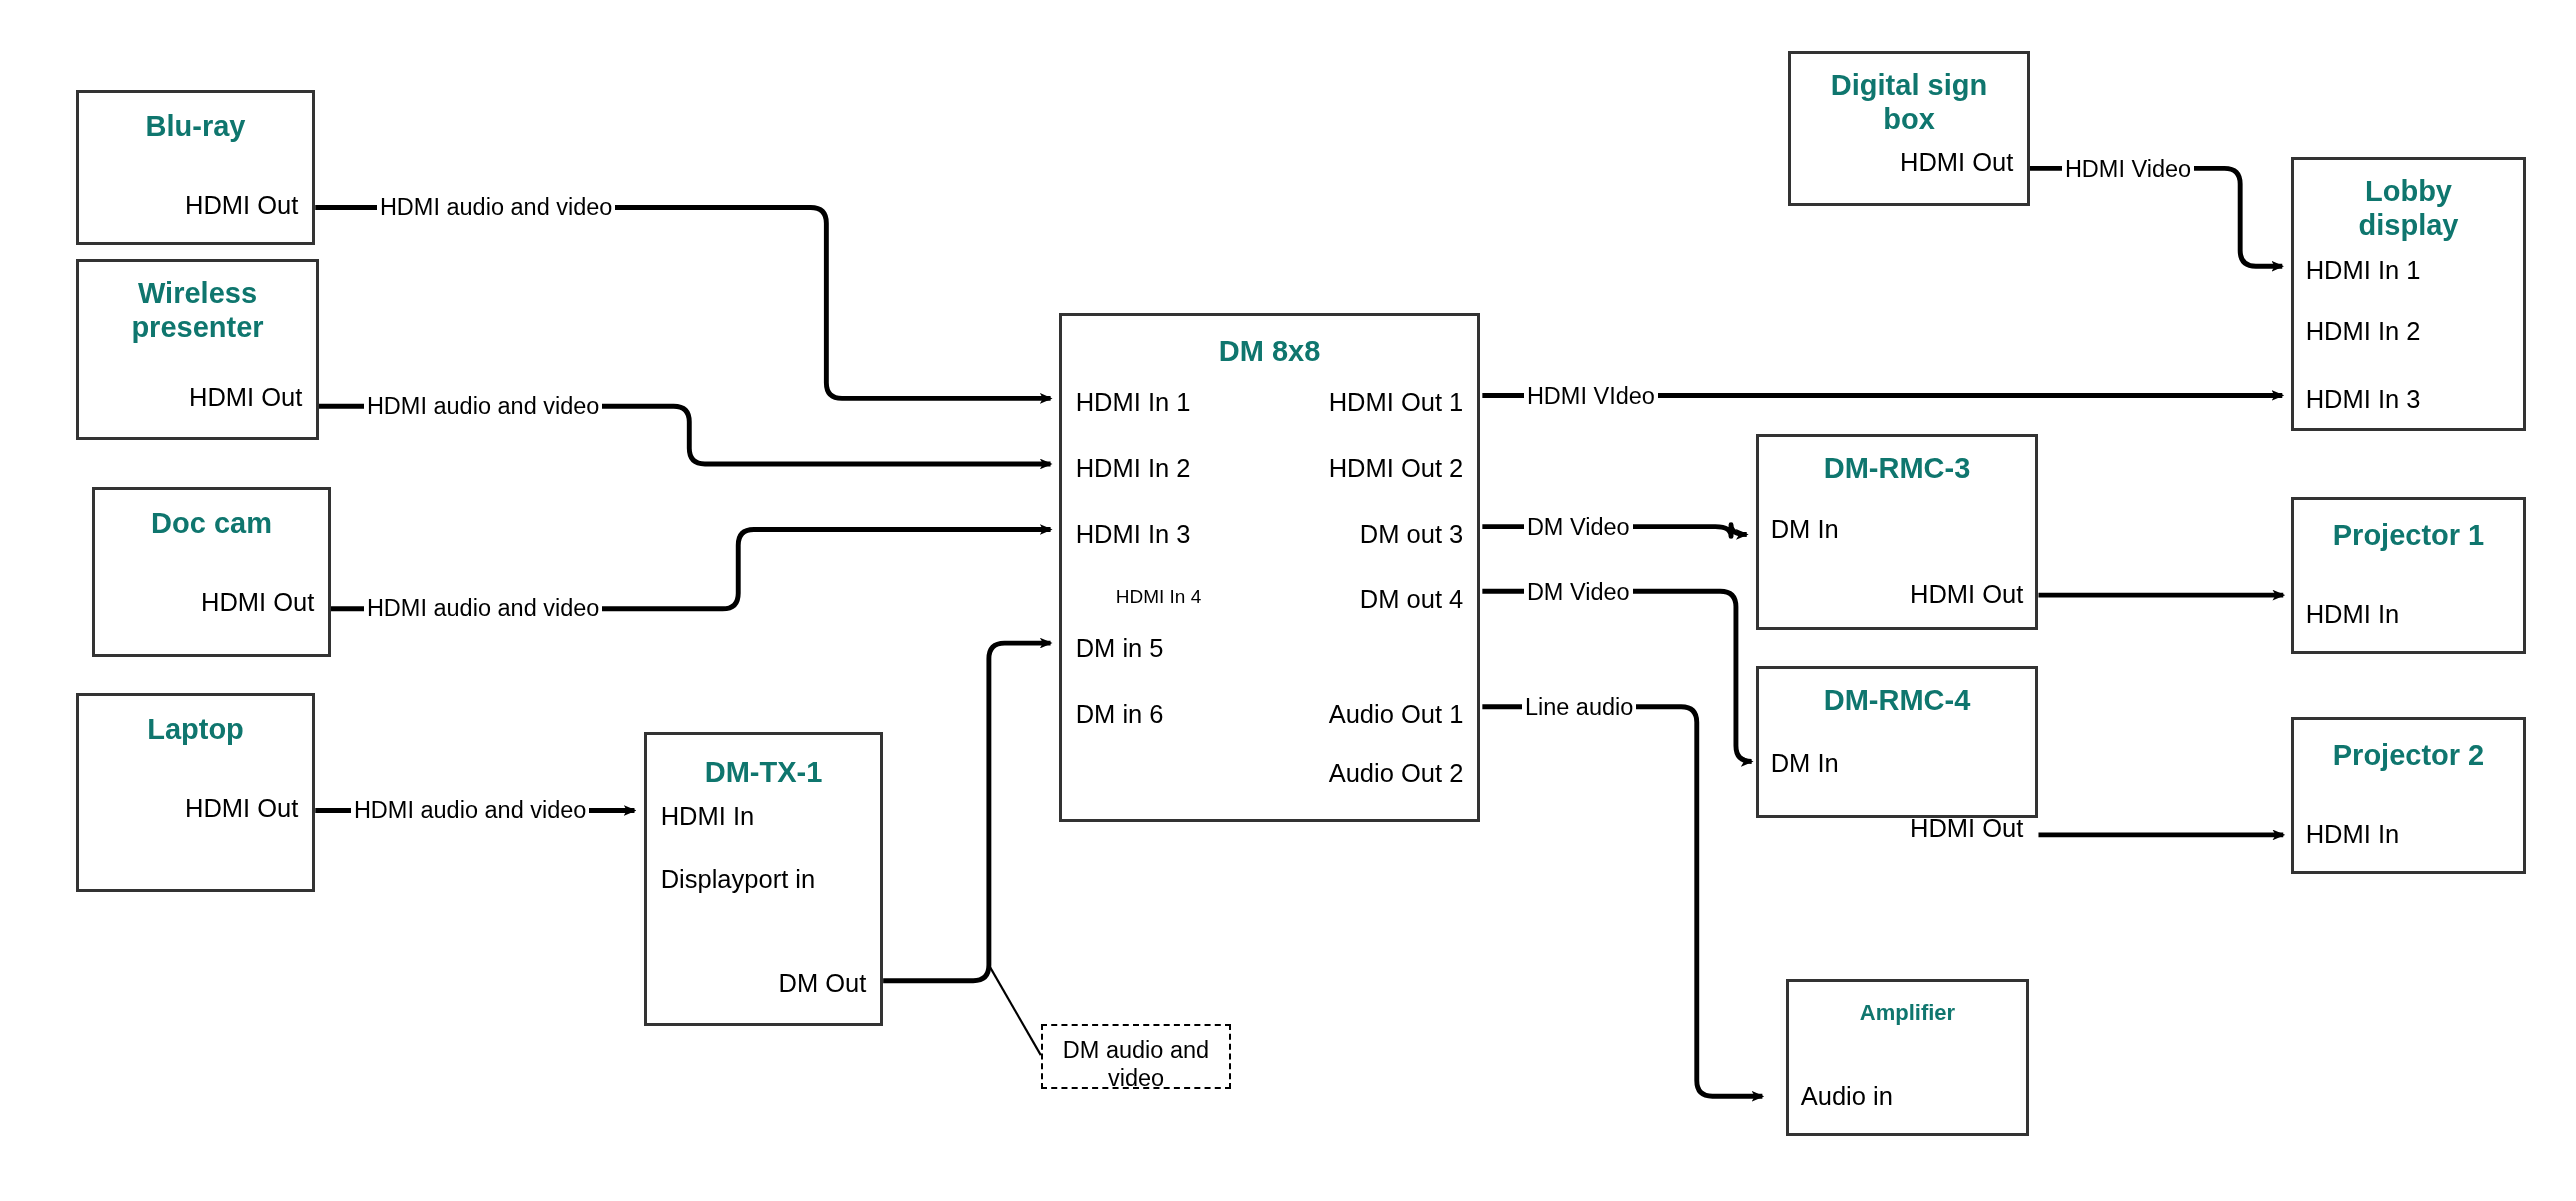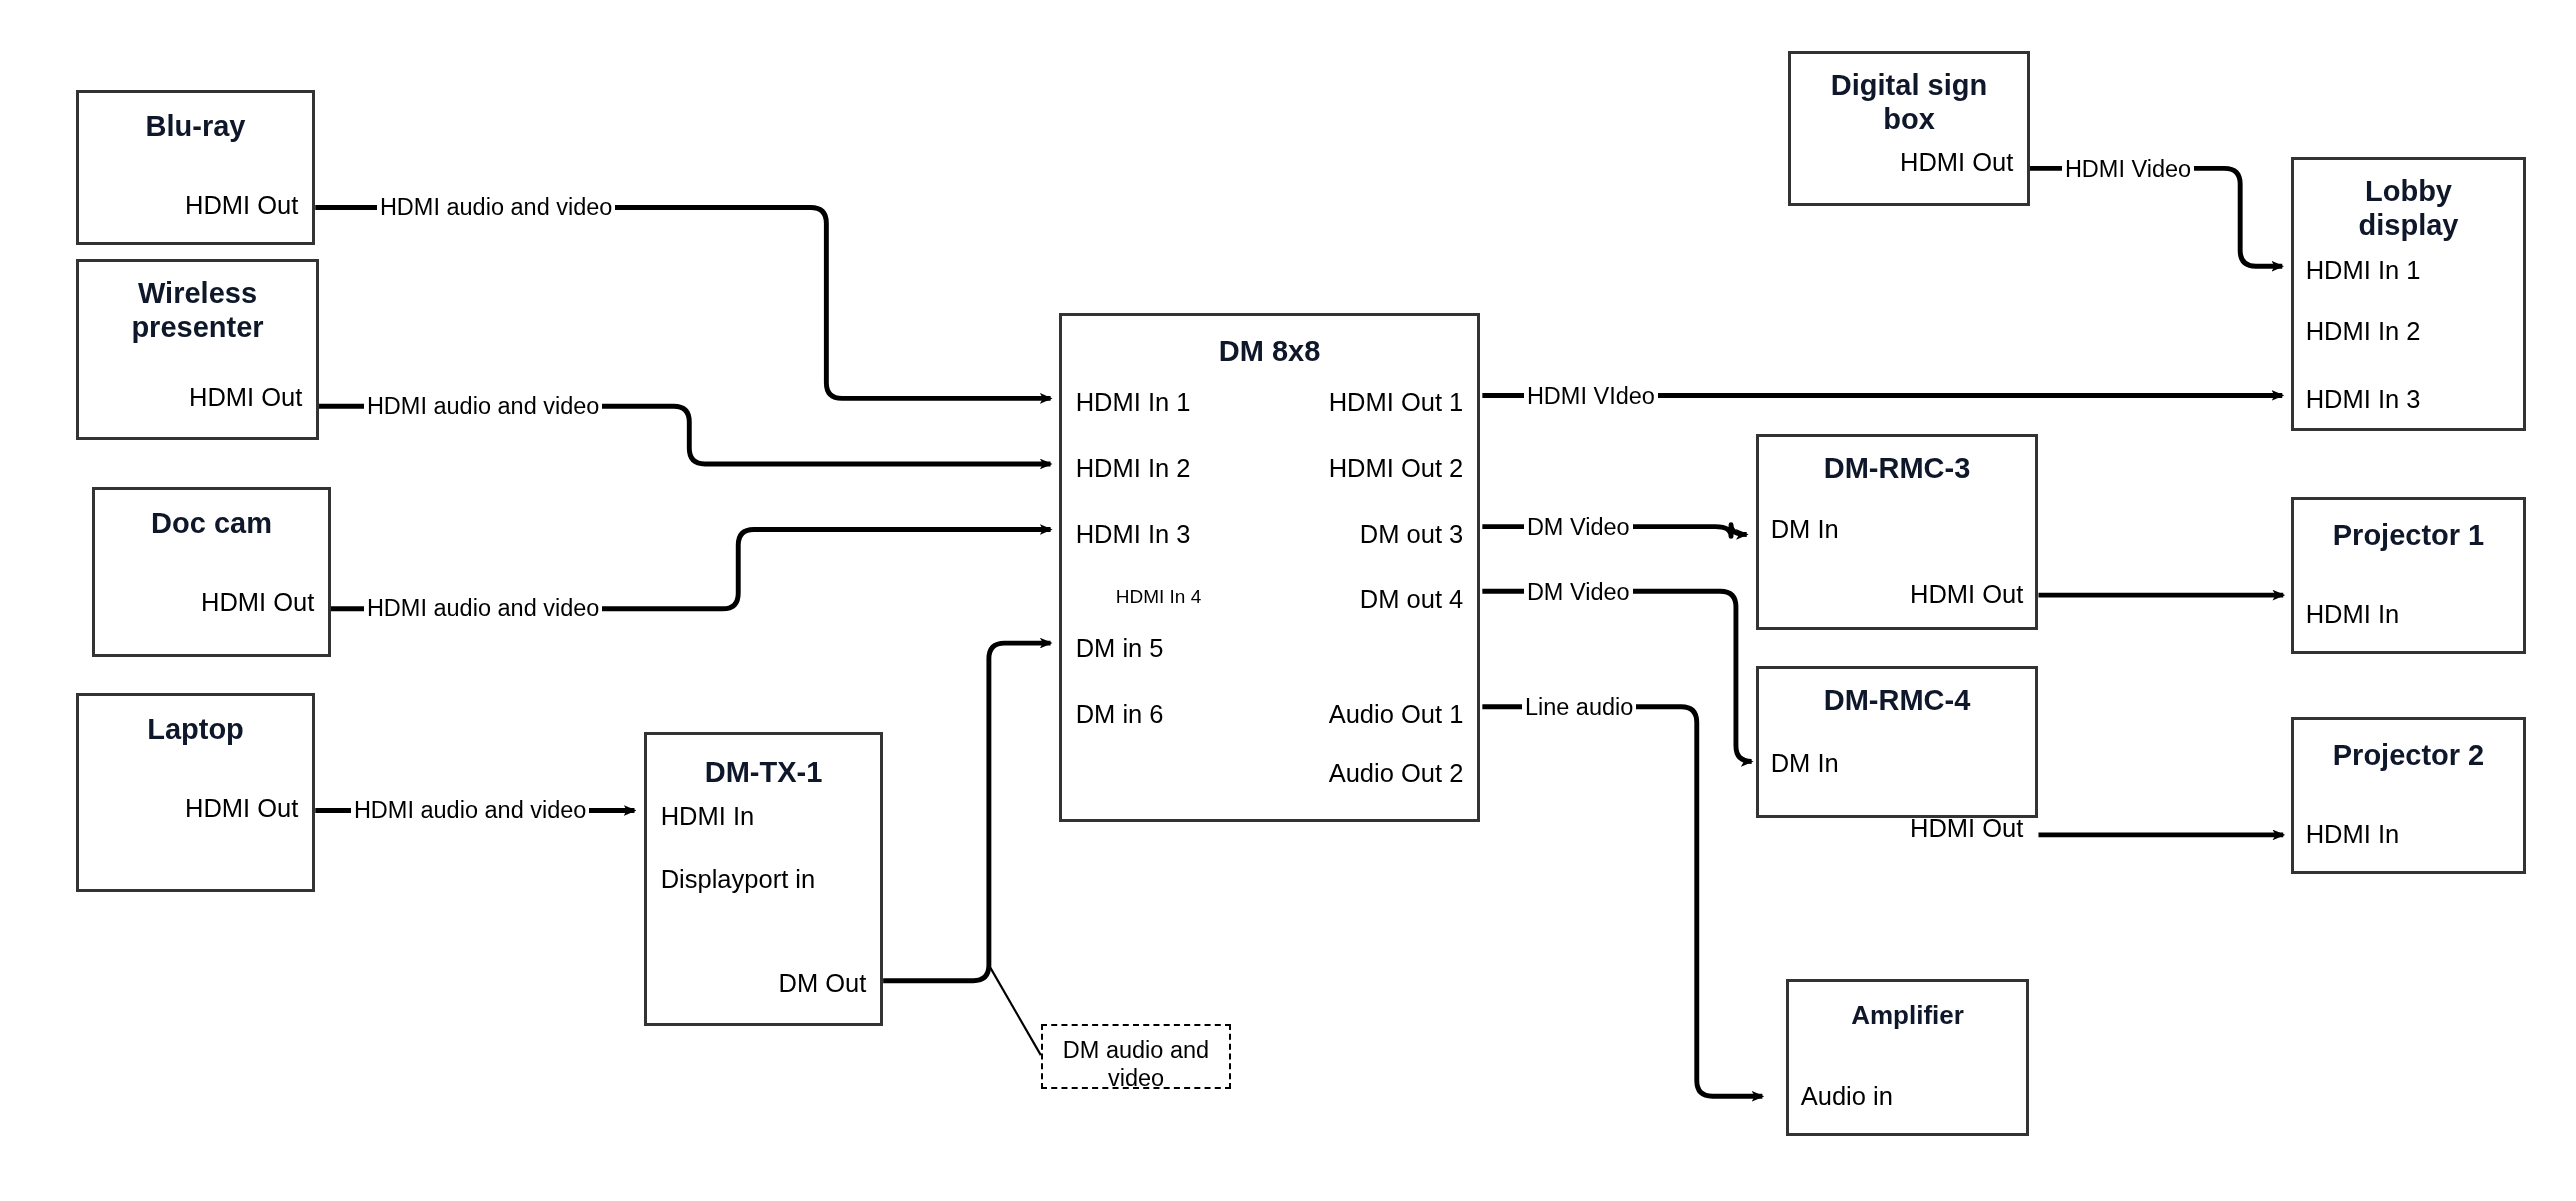--- a/index.html
+++ b/index.html
@@ -36,21 +36,21 @@
   .node.dashed {
     border: 2px dashed #000000;
     background: transparent;
   }
   .node-title {
     position: absolute;
     left: 0;
     right: 0;
     text-align: center;
     font-weight: bold;
-    color: #0f172a;
+    color: #0f766e;
     line-height: 1.18;
   }
   .port {
     position: absolute;
     color: #000000;
     white-space: nowrap;
     line-height: 1;
   }
   .port.left  { text-align: left;  }
   .port.right { text-align: right; }
@@ -202,21 +202,21 @@
     <div class="node-title" style="top:17.6px; font-size:29px;">Projector 1</div>
     <div class="port left" style="left:11.7px; top:102px; font-size:25.5px;">HDMI In</div>
   </div>
 
   <div class="node" style="left:2291px; top:717px; width:235px; height:157px;">
     <div class="node-title" style="top:17.6px; font-size:29px;">Projector 2</div>
     <div class="port left" style="left:11.7px; top:102px; font-size:25.5px;">HDMI In</div>
   </div>
 
   <div class="node" style="left:1786px; top:979px; width:243px; height:157px;">
-    <div class="node-title" style="top:17.6px; font-size:26px;">Amplifier</div>
+    <div class="node-title" style="top:17.6px; font-size:22px;">Amplifier</div>
     <div class="port left" style="left:11.7px; top:102px; font-size:25.5px;">Audio in</div>
   </div>
 
   <div class="node dashed" style="left:1041px; top:1024px; width:190px; height:65px;">
     <div class="note-text" style="top:9.8px; font-size:23.5px; white-space:pre-line;">DM audio and
 video</div>
   </div>
 
 </div>
 

